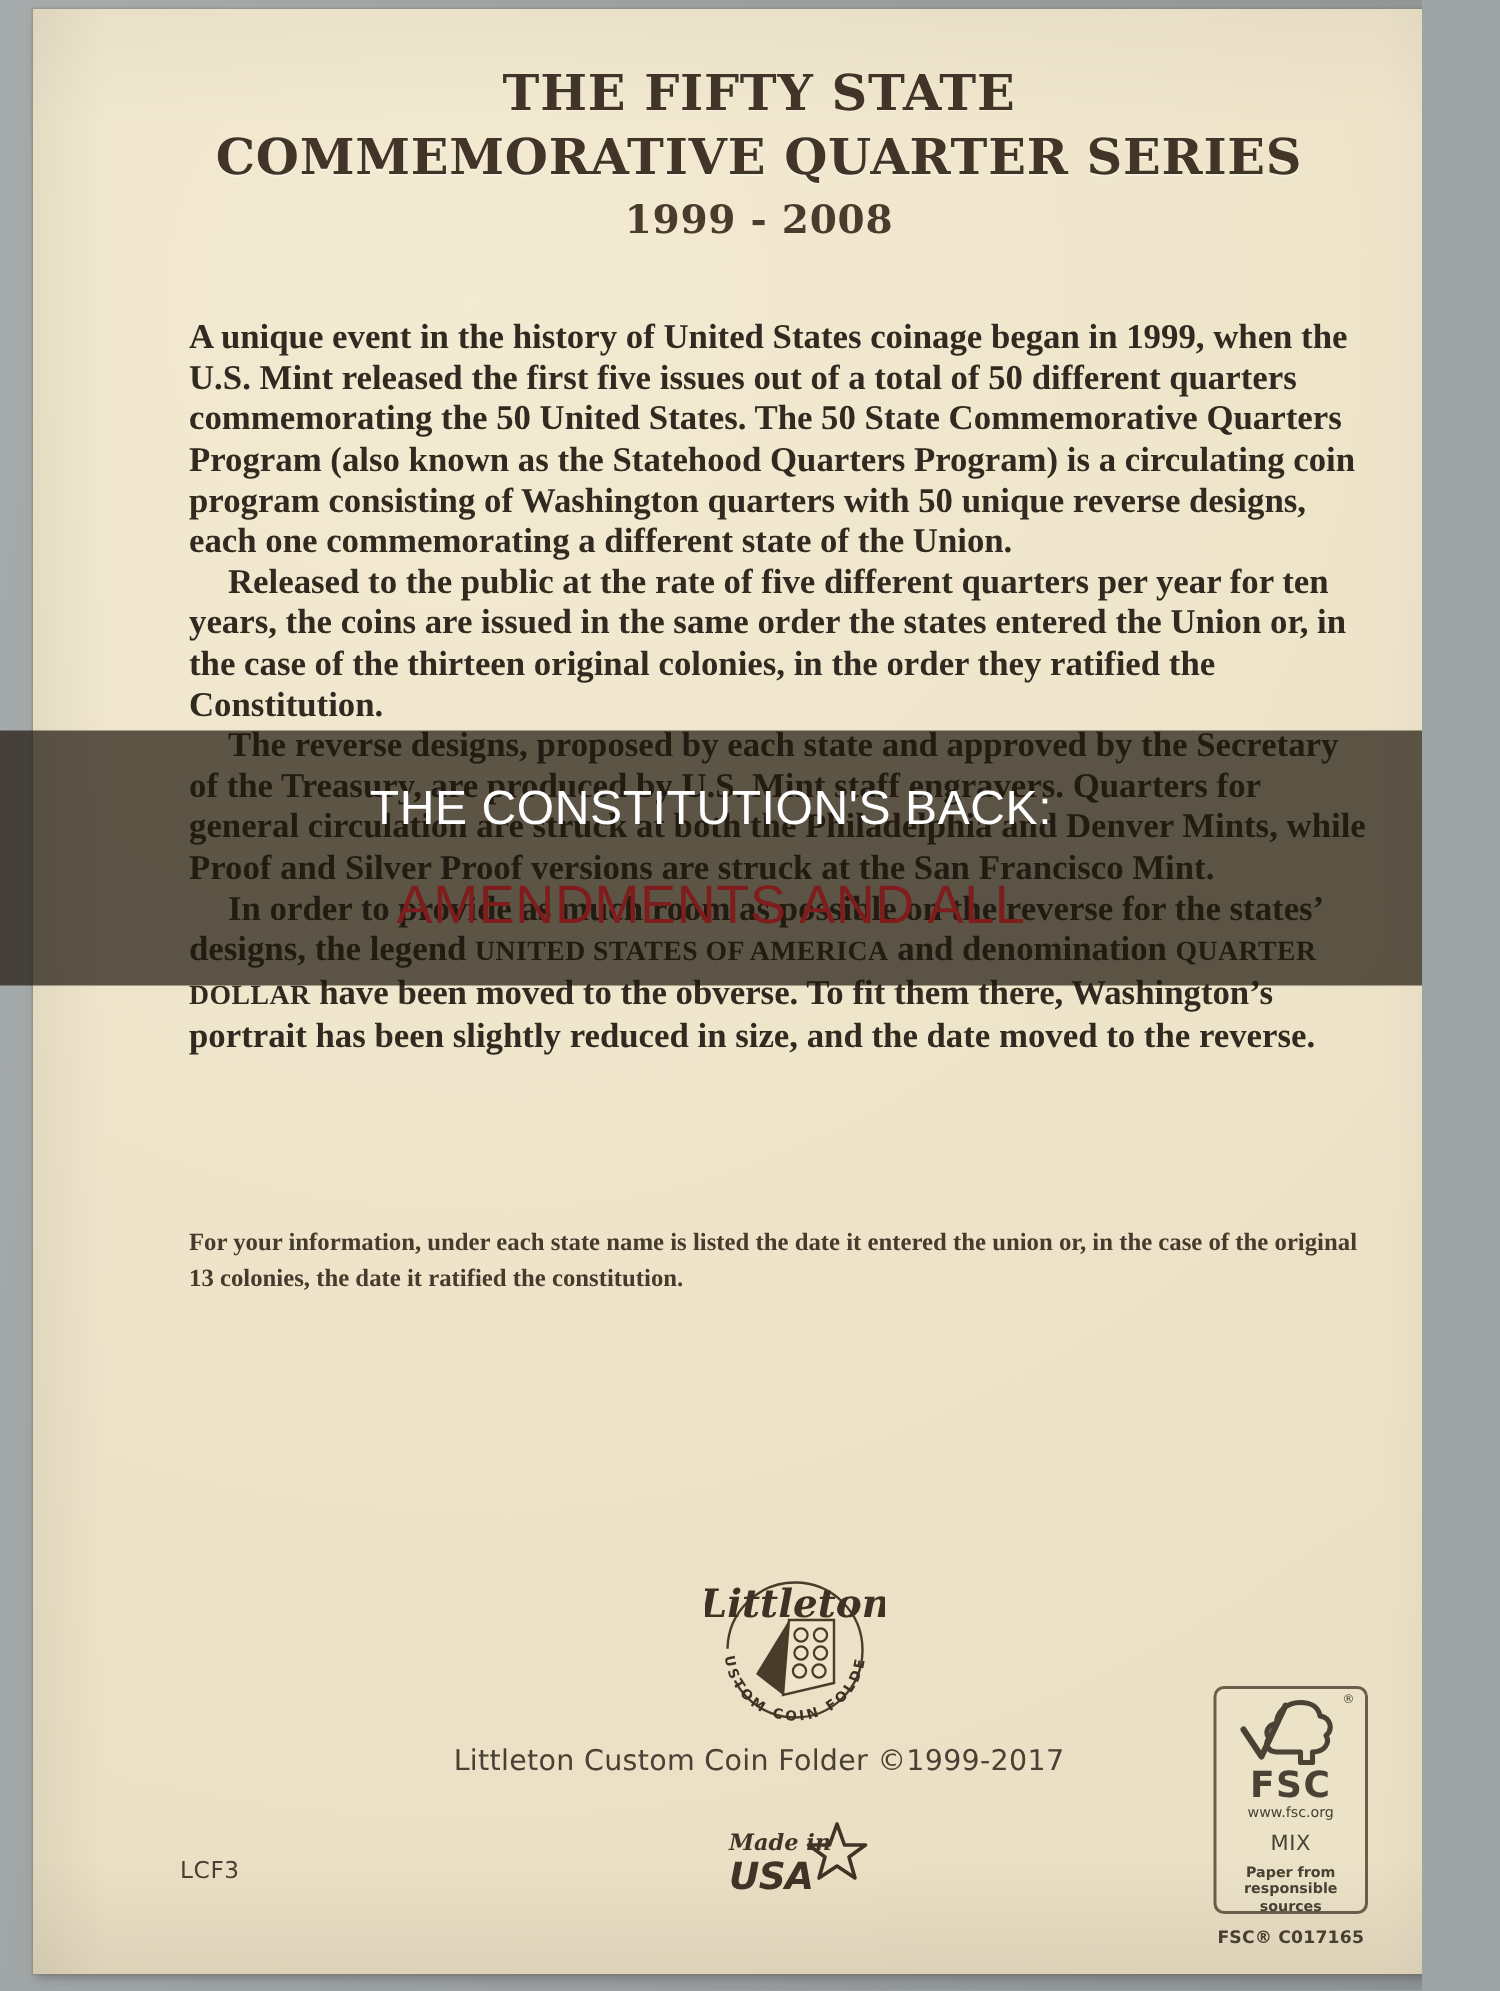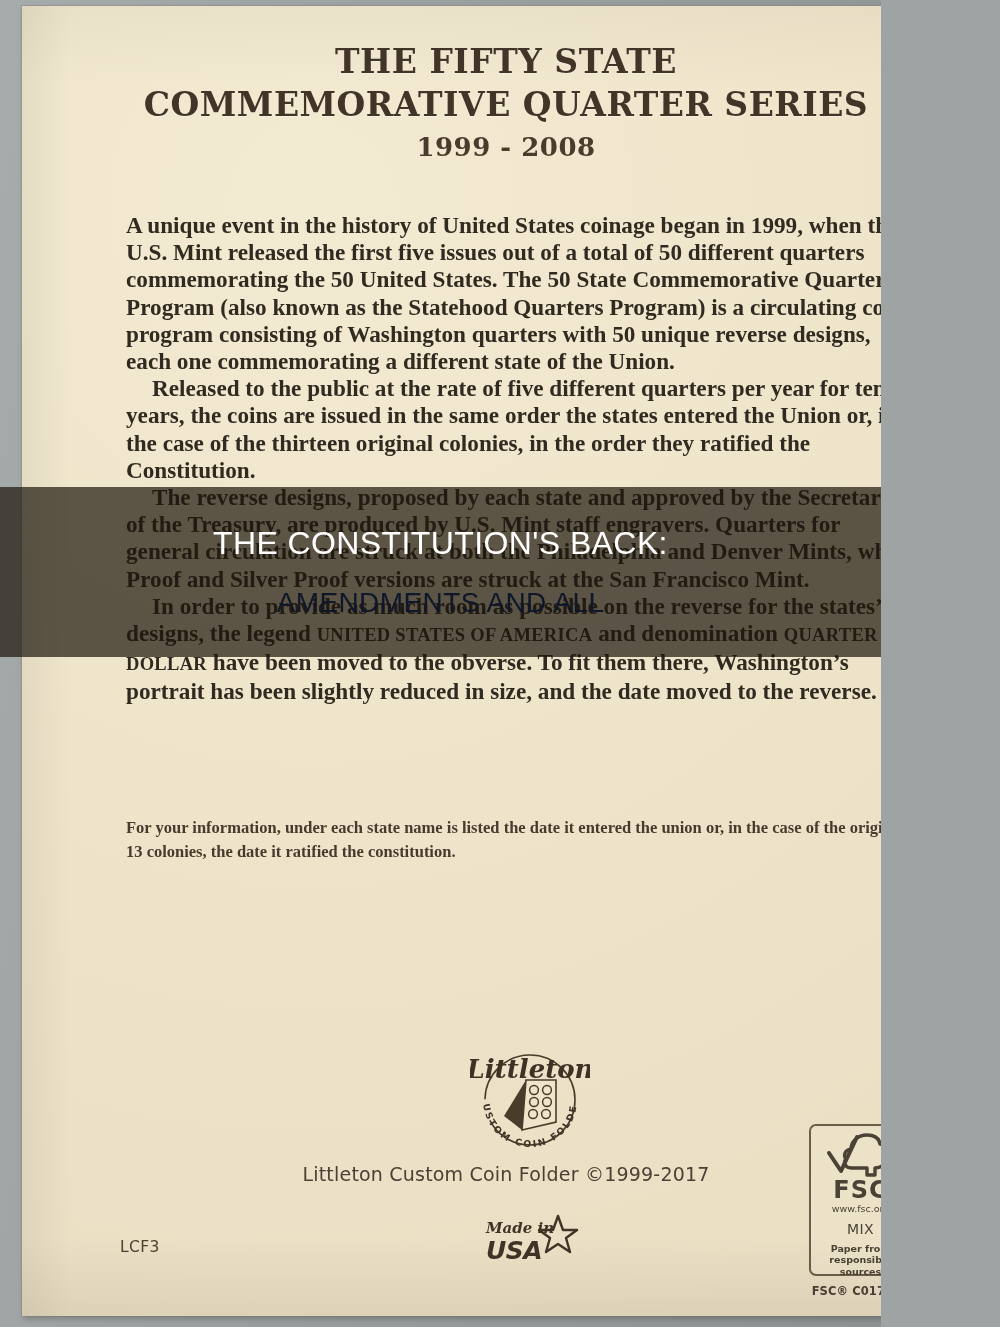--- a/index.html
+++ b/index.html
@@ -2,21 +2,21 @@
 <html><head>
 <meta charset="utf-8">
 <style>
   html,body{margin:0;padding:0;}
   body{
     width:1000px;height:1327px;
     background:#9ea3a3;
     font-family:"Liberation Serif", serif;
     overflow:hidden;
   }
-  .stage{position:relative;width:881px;height:1327px;overflow:hidden;}
+  .stage{position:relative;width:948px;height:1327px;overflow:hidden;}
 
   
   .backdrop{
     position:absolute;inset:0;
     background:linear-gradient(100deg,#a6abab 0%,#9ba0a0 40%,#8d9292 100%);
   }
 
   
   .card{
     position:absolute;
@@ -129,21 +129,21 @@
     display:flex;flex-direction:column;
     align-items:center;justify-content:center;
     font-family:"Liberation Sans", sans-serif;
     text-align:center;
   }
   .ov1{
     font-size:32px;color:#ffffff;letter-spacing:.4px;
     line-height:1.05;margin-bottom:28px;
   }
   .ov2{
-    font-size:28px;color:#0f172a;letter-spacing:.4px;
+    font-size:36px;color:#7f1d1d;letter-spacing:.4px;
     line-height:1.05;
   }
 </style>
 </head>
 <body>
 
 <div class="stage">
 
   <div class="backdrop"></div>
 

